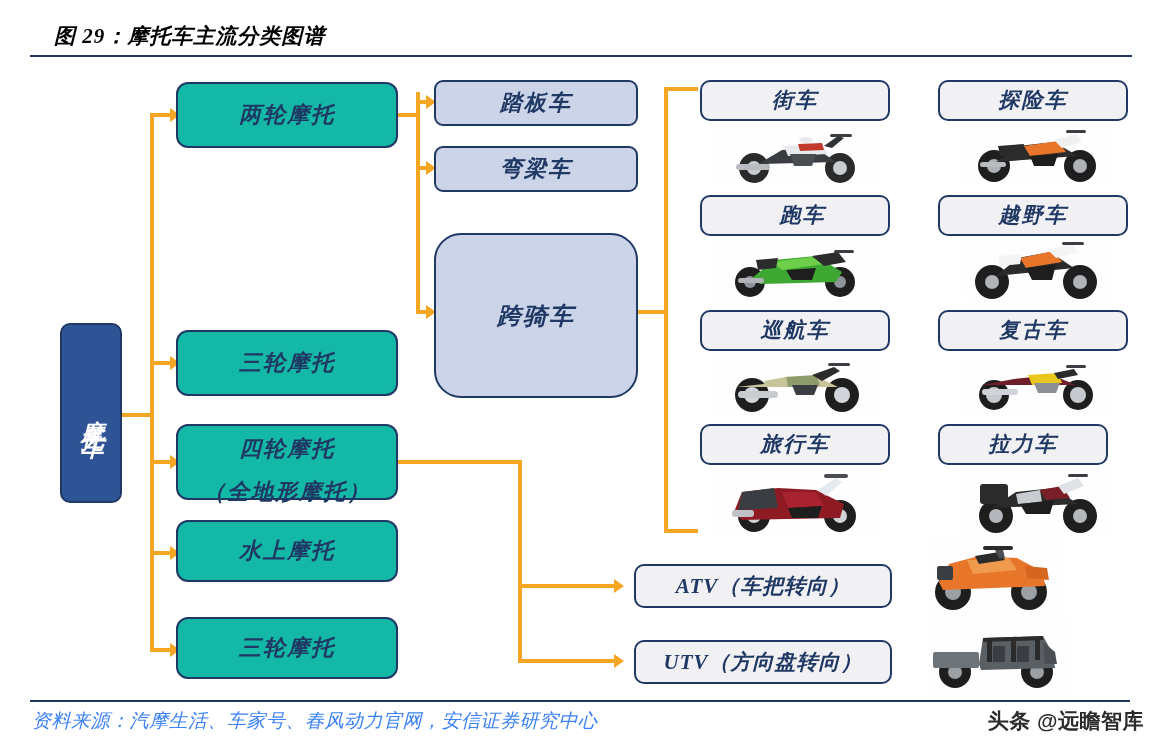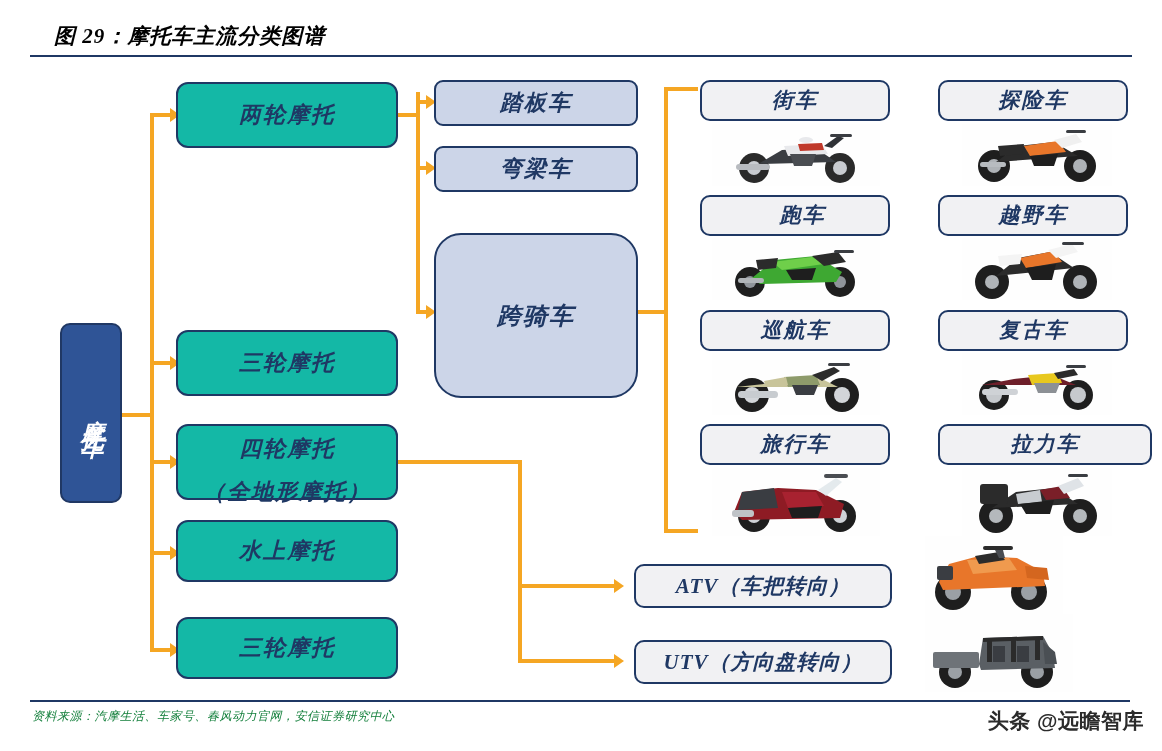--- a/index.html
+++ b/index.html
@@ -37,23 +37,23 @@
   
   #footer-rule {
     position: absolute;
     left: 30px; top: 700px;
     width: 1100px; height: 2px;
     background: #1f3864;
   }
   #footer-source {
     position: absolute;
     left: 32px; top: 708px;
-    font-size: 12px;
+    font-size: 19px;
     font-style: italic;
-    color: #15803d;
+    color: #3b82f6;
     white-space: nowrap;
     letter-spacing: 0.5px;
   }
   #watermark {
     position: absolute;
     right: 18px; top: 707px;
     font-size: 21px;
     font-weight: bold;
     color: #2b2b2b;
     font-family: "Liberation Sans", "DejaVu Sans", sans-serif;
@@ -355,21 +355,21 @@
       <path d="M20 32 L52 26 L90 22 L114 32 Z" fill="#6e1f2a"></path>
       <path d="M66 22 L96 20 L100 30 L70 32 Z" fill="#e8c81e"></path>
       <path d="M92 20 L112 16 L116 22 L96 26 Z" fill="#2b2b2b"></path>
       <rect x="104" y="12" width="20" height="3" rx="1.5" fill="#3a3d42"></rect>
       <rect x="20" y="36" width="36" height="6" rx="3" fill="#cfd2d6"></rect>
       <path d="M72 30 L98 30 L94 40 L76 40 Z" fill="#8c9095"></path>
     </g>
   </svg>
 </div>
 
-<div class="node leaf" style="left:938px; top:424px; width:214px; height:41px;">
+<div class="node leaf" style="left:938px; top:424px; width:170px; height:41px;">
   <span>拉力车</span>
 </div>
 <div class="photo" style="left:962px; top:468px; width:150px; height:68px;">
   <svg viewBox="0 0 150 68" preserveAspectRatio="xMidYMid meet">
     <rect x="0" y="0" width="150" height="68" fill="#fefefe"></rect>
     <g>
       <circle cx="34" cy="48" r="17" fill="#1e1e1e"></circle>
         <circle cx="34" cy="48" r="7" fill="#b4b8bc"></circle>
       <circle cx="118" cy="48" r="17" fill="#1e1e1e"></circle>
         <circle cx="118" cy="48" r="7" fill="#b4b8bc"></circle>

